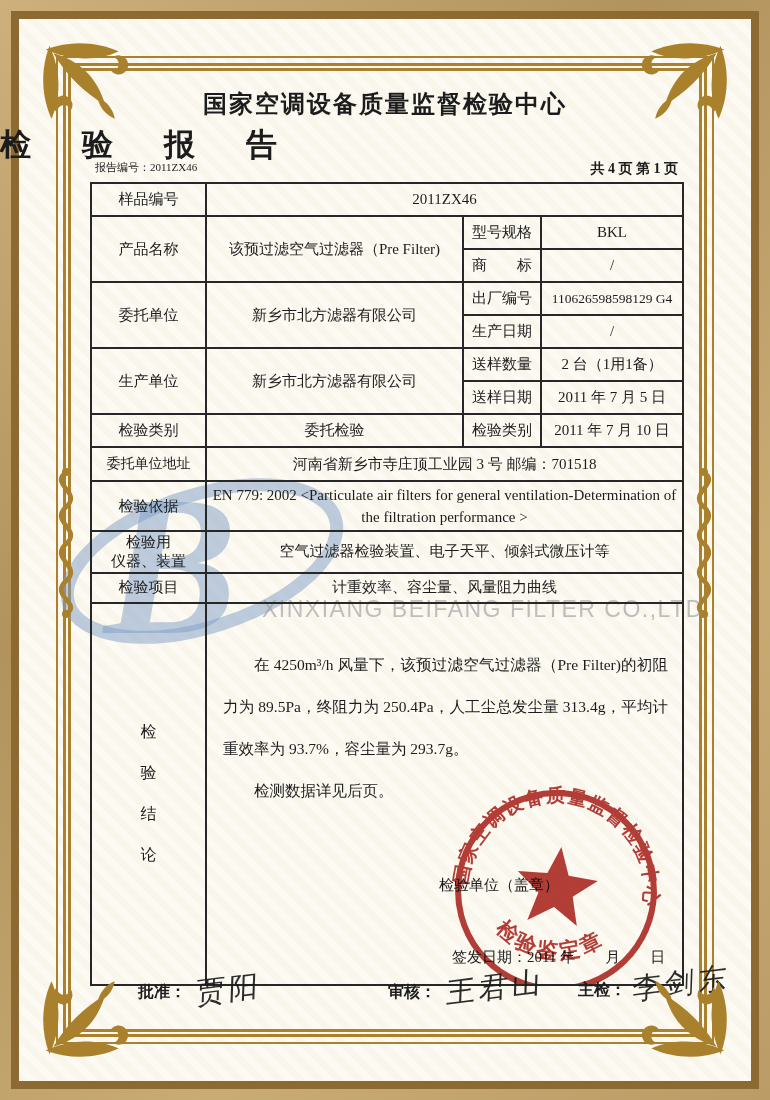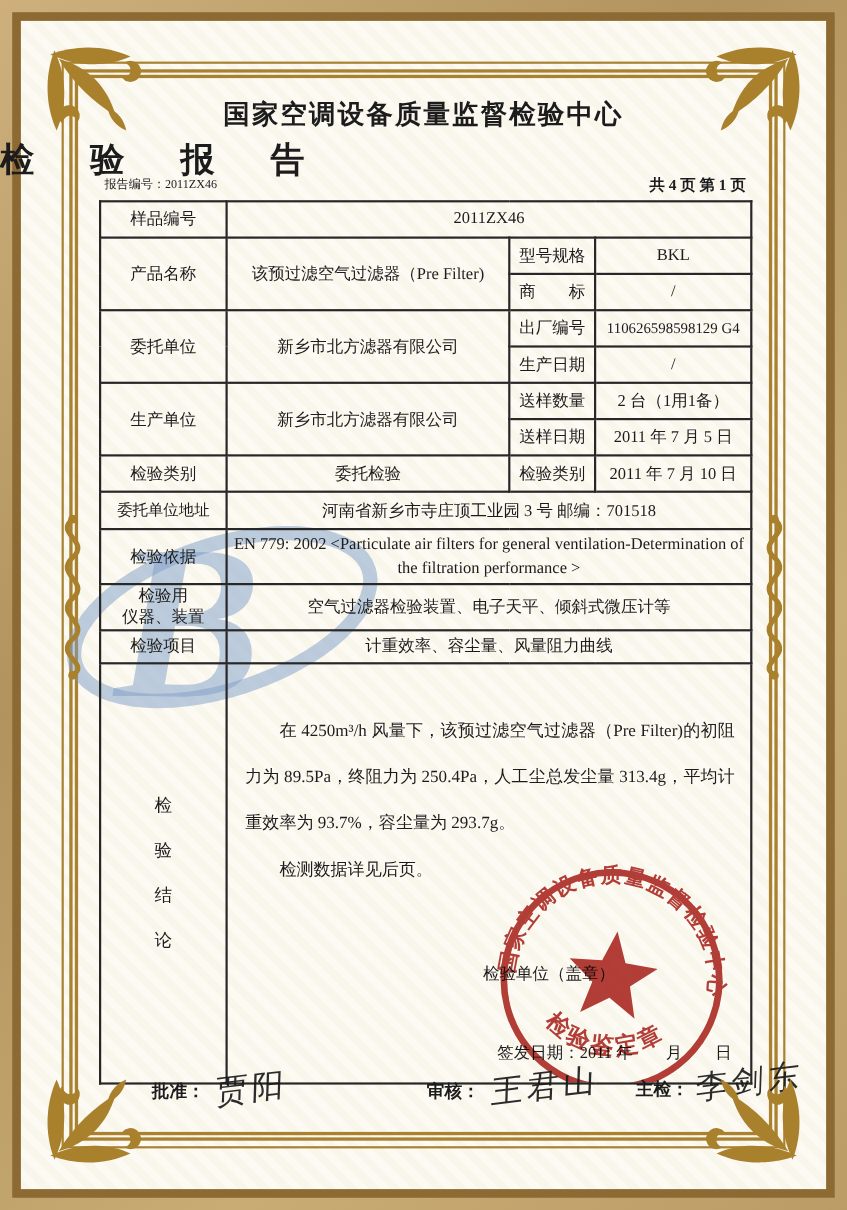--- a/index.html
+++ b/index.html
@@ -126,20 +126,21 @@
   <svg class="edge-scroll right" viewBox="0 0 26 150">
     <path d="M13,4 C-4,17 30,24 13,39 C-4,54 30,61 13,76 C-4,91 30,98 13,113 C-4,128 30,135 13,146" fill="none" stroke="#a9802c" stroke-width="4.5" stroke-linecap="round"></path>
     <circle cx="13" cy="4" r="4" fill="#a9802c"></circle>
       <circle cx="13" cy="146" r="4" fill="#a9802c"></circle>
   </svg>
 
   <svg class="wm-logo" viewBox="0 0 295 230">
     <ellipse cx="150" cy="118" rx="140" ry="66" transform="rotate(-18 150 118)" fill="none" stroke="rgba(125,158,200,.5)" stroke-width="13"></ellipse>
     <text x="52" y="190" font-size="200" font-style="italic" font-weight="bold" font-family="Liberation Serif, DejaVu Serif, serif" fill="rgba(125,158,200,.5)">B</text>
   </svg>
+  <div class="wm-en">XINXIANG BEIFANG FILTER CO.,LTD.</div>
 
   <div class="org-title">国家空调设备质量监督检验中心</div>
   <div class="report-title">检　验　报　告</div>
   <div class="report-no">报告编号：2011ZX46</div>
   <div class="page-info">共 4 页 第 1 页</div>
 
   <table class="main">
     <colgroup>
         <col style="width:115px">
         <col style="width:257px">

